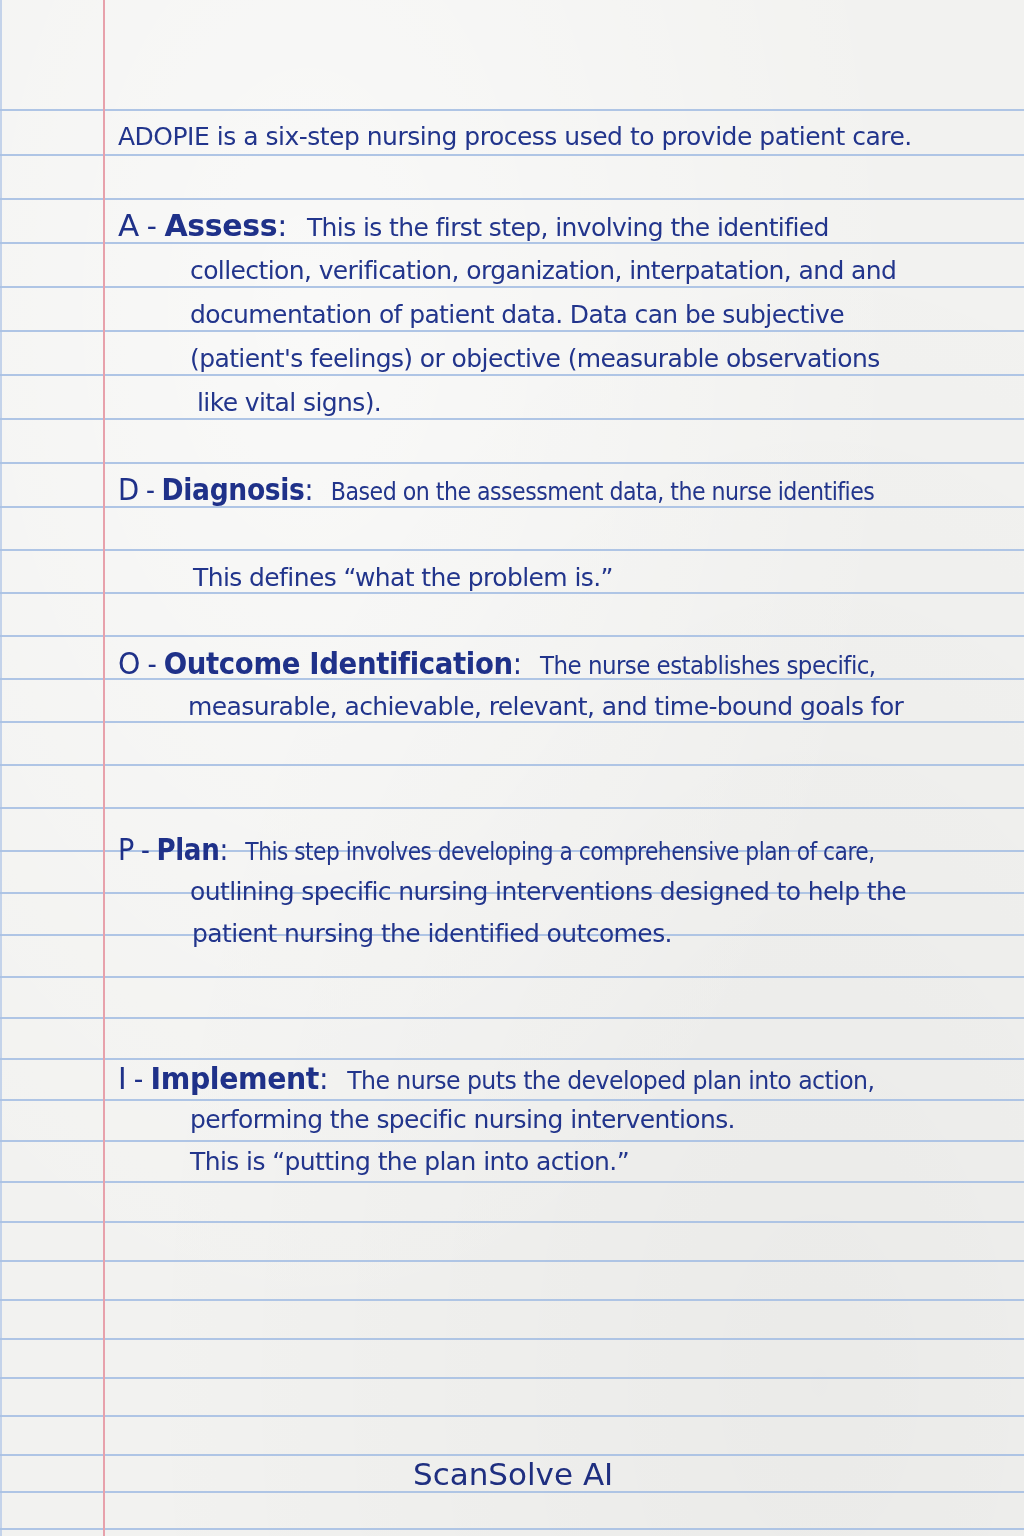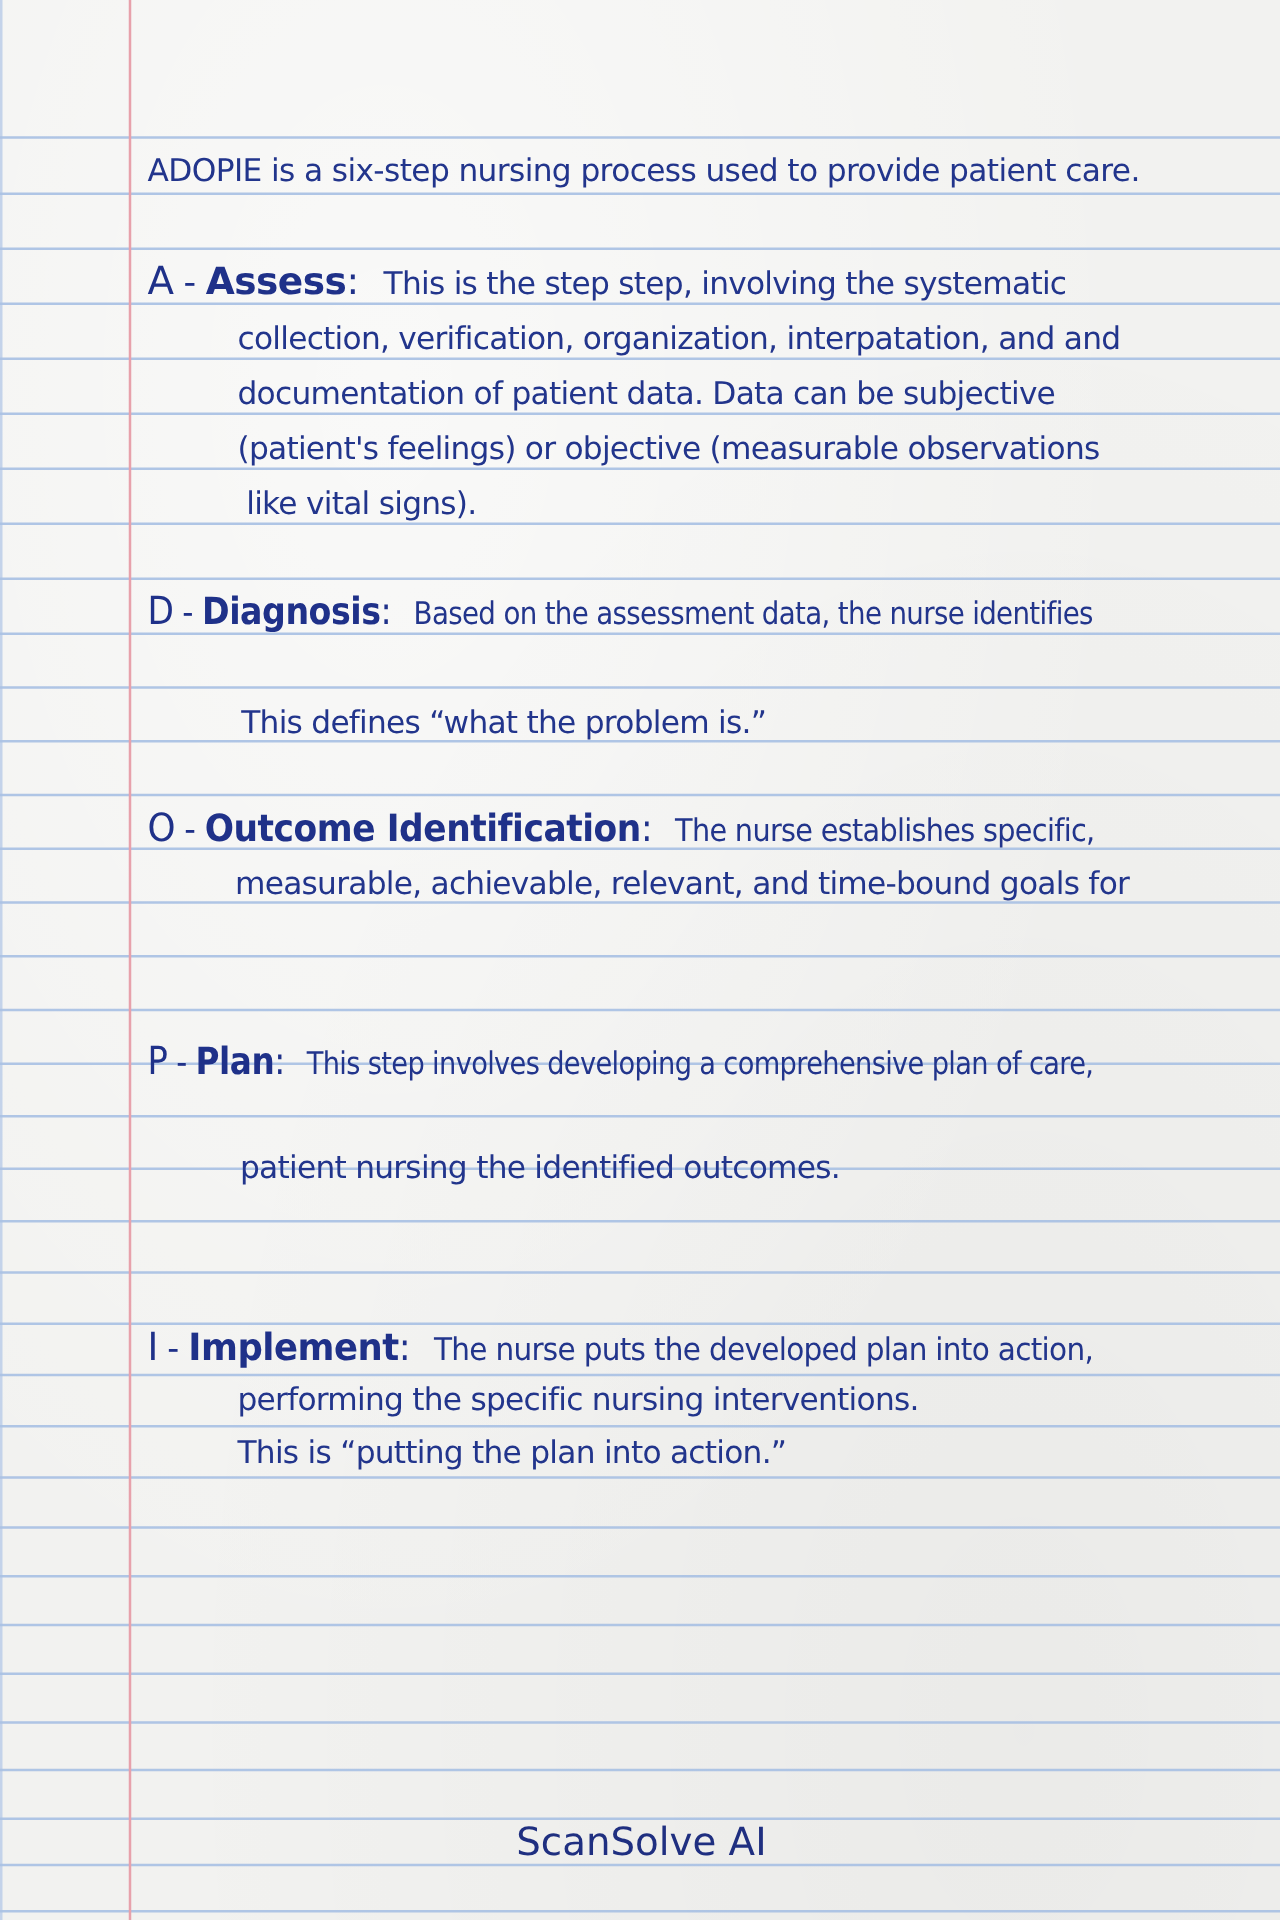--- a/index.html
+++ b/index.html
@@ -90,21 +90,21 @@
   <div class="rule" style="top:1491px"></div>
   <div class="rule" style="top:1528px"></div>
 
   <div class="margin-line"></div>
 
   <div class="line" style="left:118px; top:122px; font-size:25px; letter-spacing:-0.5px;">ADOPIE is a six-step nursing process used to provide patient care.</div>
 
   <div class="line" style="left:118px; top:210px;">
     <span class="head">
       <span class="letter">A</span><span class="dash">-</span><span>Assess</span><span class="colon">:</span>
-    </span><span>This is the step step, involving the systematic</span>
+    </span><span>This is the first step, involving the identified</span>
   </div>
   <div class="line" style="left:190px; top:300px;">documentation of patient data. Data can be subjective</div>
   <div class="line" style="left:190px; top:256px;">collection, verification, organization, interpatation, and and</div>
   <div class="line" style="left:190px; top:344px;">(patient's feelings) or objective (measurable observations</div>
   <div class="line" style="left:197px; top:388px;">like vital signs).</div>
 
   <div class="line" style="left: 118px; top: 474px; transform: scaleX(0.886);">
     <span class="head">
       <span class="letter">D</span><span class="dash">-</span><span>Diagnosis</span><span class="colon">:</span>
     </span><span>Based on the assessment data, the nurse identifies</span>
@@ -116,20 +116,21 @@
       <span class="letter">O</span><span class="dash">-</span><span>Outcome Identification</span><span class="colon">:</span>
     </span><span>The nurse establishes specific,</span>
   </div>
   <div class="line" style="left:188px; top:692px;">measurable, achievable, relevant, and time-bound goals for</div>
 
   <div class="line" style="left: 118px; top: 834px; transform: scaleX(0.872);">
     <span class="head">
       <span class="letter">P</span><span class="dash">-</span><span>Plan</span><span class="colon">:</span>
     </span><span>This step involves developing a comprehensive plan of care,</span>
   </div>
+  <div class="line" style="left:190px; top:877px;">outlining specific nursing interventions designed to help the</div>
   <div class="line" style="left:192px; top:919px;">patient nursing the identified outcomes.</div>
 
   <div class="line" style="left: 118px; top: 1063px; transform: scaleX(0.945);">
     <span class="head">
       <span class="letter">I</span><span class="dash">-</span><span>Implement</span><span class="colon">:</span>
     </span><span>The nurse puts the developed plan into action,</span>
   </div>
   <div class="line" style="left:190px; top:1105px;">performing the specific nursing interventions.</div>
   <div class="line" style="left:190px; top:1147px;">This is “putting the plan into action.”</div>
 

